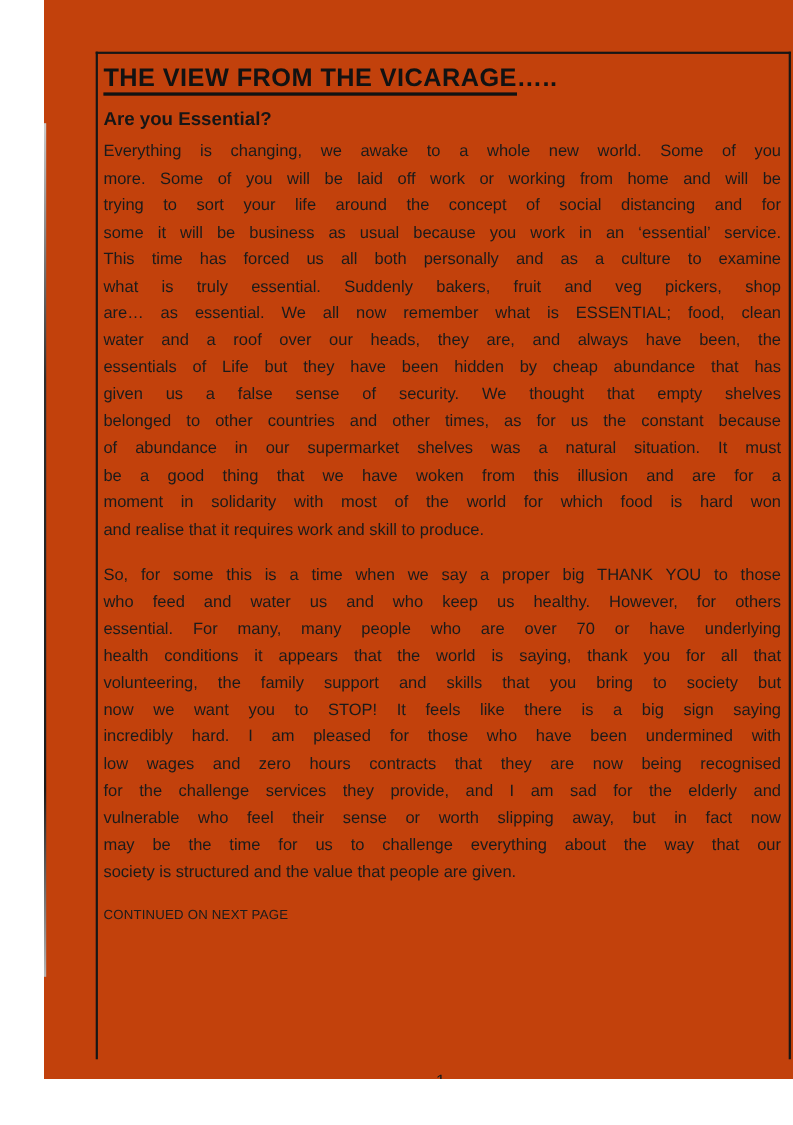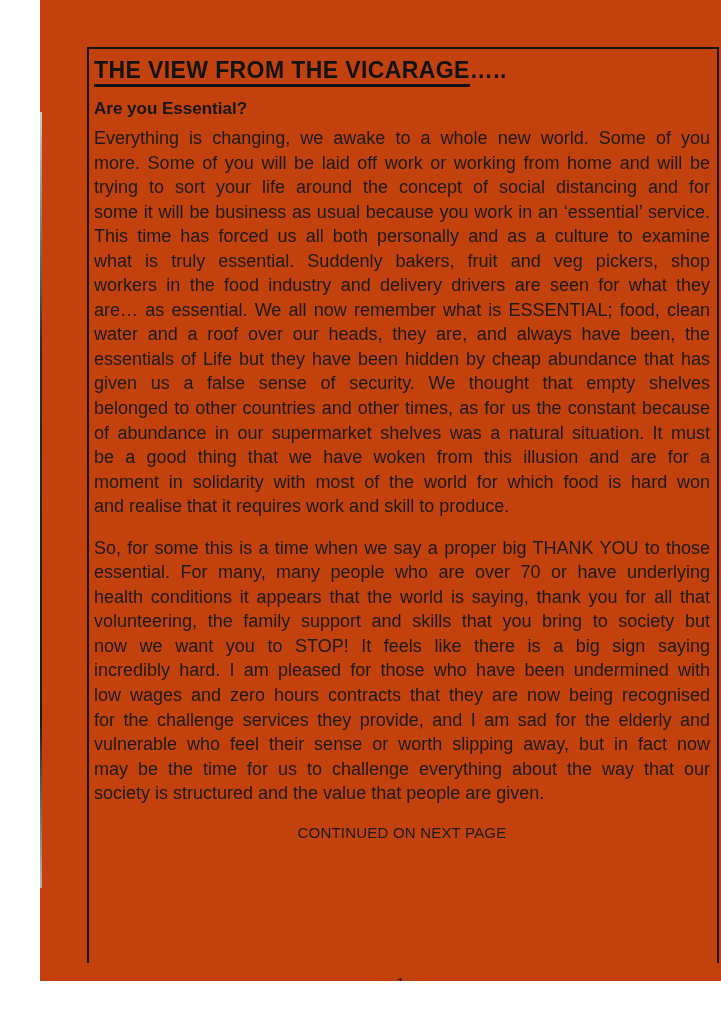--- a/index.html
+++ b/index.html
@@ -49,38 +49,38 @@
     border-bottom: 3px solid #121212;
     padding-bottom: 1px;
   }
   .heading {
     margin: 0 0 7px 0;
     font-size: 17px;
     font-weight: bold;
     color: #161616;
   }
   .para {
-    font-size: 18px;
+    font-size: 15px;
     line-height: 24.55px;
     color: #1b1b1b;
   }
   .para + .para {
     margin-top: 17px;
   }
   .line {
     text-align: justify;
     text-align-last: justify;
   }
   .line.last {
     text-align-last: left;
   }
   .continued {
     margin-top: 18px;
-    text-align: center;
-    font-size: 15px;
+    text-align: left;
+    font-size: 12px;
     letter-spacing: 0.2px;
     color: #1b1b1b;
   }
   .page-number {
     position: absolute;
     left: 0;
     top: 974px;
     width: 100%;
     text-align: center;
     font-size: 15px;
@@ -98,34 +98,34 @@
 
     <h2 class="heading">Are you Essential?</h2>
 
     <div class="para">
         <div class="line">Everything is changing, we awake to a whole new world. Some of you</div>
         <div class="line">more. Some of you will be laid off work or working from home and will be</div>
         <div class="line">trying to sort your life around the concept of social distancing and for</div>
         <div class="line">some it will be business as usual because you work in an ‘essential’ service.</div>
         <div class="line">This time has forced us all both personally and as a culture to examine</div>
         <div class="line">what is truly essential. Suddenly bakers, fruit and veg pickers, shop</div>
-        <div class="line">workers in the food industry and delivery drivers are seen for what they</div>
         <div class="line">are… as essential. We all now remember what is ESSENTIAL; food, clean</div>
         <div class="line">water and a roof over our heads, they are, and always have been, the</div>
         <div class="line">essentials of Life but they have been hidden by cheap abundance that has</div>
         <div class="line">given us a false sense of security. We thought that empty shelves</div>
         <div class="line">belonged to other countries and other times, as for us the constant because</div>
         <div class="line">of abundance in our supermarket shelves was a natural situation. It must</div>
         <div class="line">be a good thing that we have woken from this illusion and are for a</div>
         <div class="line">moment in solidarity with most of the world for which food is hard won</div>
         <div class="line last">and realise that it requires work and skill to produce.</div>
       </div>
 
     <div class="para">
         <div class="line">So, for some this is a time when we say a proper big THANK YOU to those</div>
+        <div class="line">who feed and water us and who keep us healthy. However, for others</div>
         <div class="line">essential. For many, many people who are over 70 or have underlying</div>
         <div class="line">health conditions it appears that the world is saying, thank you for all that</div>
         <div class="line">volunteering, the family support and skills that you bring to society but</div>
         <div class="line">now we want you to STOP! It feels like there is a big sign saying</div>
         <div class="line">incredibly hard. I am pleased for those who have been undermined with</div>
         <div class="line">low wages and zero hours contracts that they are now being recognised</div>
         <div class="line">for the challenge services they provide, and I am sad for the elderly and</div>
         <div class="line">vulnerable who feel their sense or worth slipping away, but in fact now</div>
         <div class="line">may be the time for us to challenge everything about the way that our</div>
         <div class="line last">society is structured and the value that people are given.</div>

